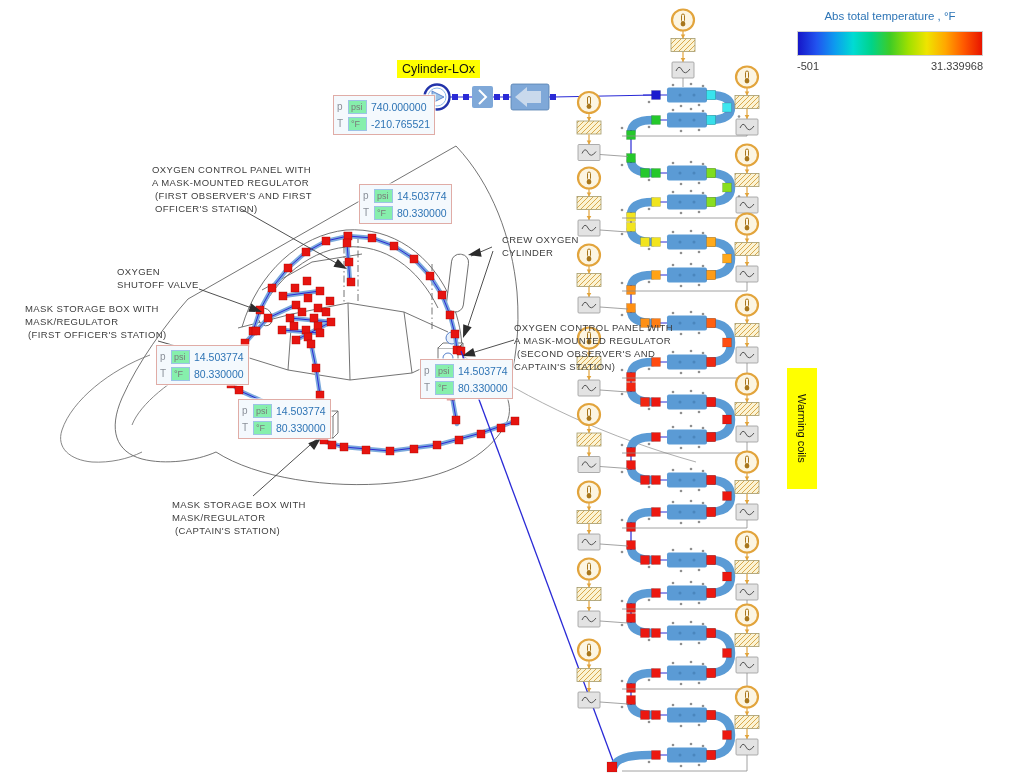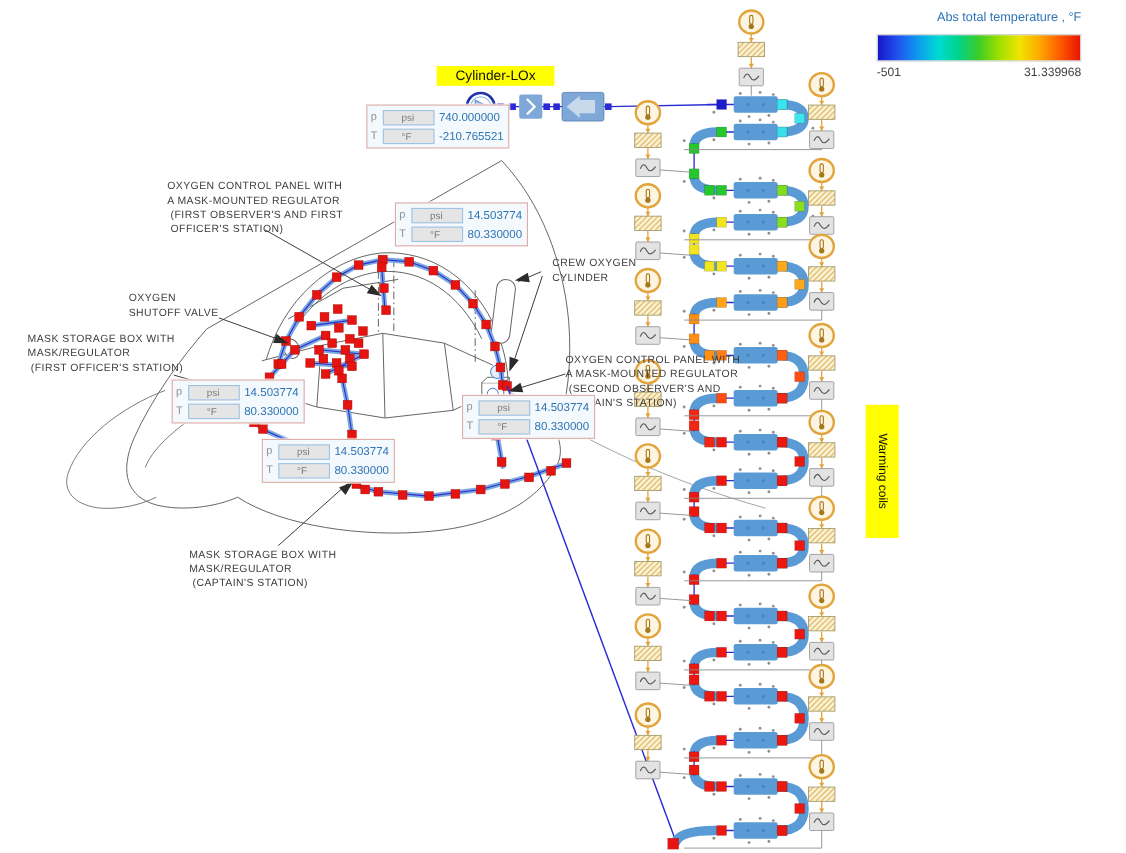--- a/index.html
+++ b/index.html
@@ -2,33 +2,33 @@
 <html><head>
 <meta charset="utf-8">
 <style>
   html,body{margin:0;padding:0;background:#fff;}
   #canvas{position:relative;width:1024px;height:775px;background:#fff;overflow:hidden;
           font-family:"Liberation Sans",sans-serif;}
   #art{position:absolute;left:0;top:0;}
   .annotation{position:absolute;font-family:Liberation Sans, sans-serif;font-size:9.5px;
               line-height:13px;letter-spacing:0.4px;color:#3d3d3d;white-space:pre;}
   .ylabel{position:absolute;background:#ffff00;color:#111;}
-  #cylinder-label{left:397px;top:60px;padding:2px 17px;font-size:12.5px;}
+  #cylinder-label{left:397px;top:60px;padding:2px 5px;font-size:12.5px;}
   #warming-label{left:787px;top:368px;width:30px;height:121px;writing-mode:vertical-rl;
                  text-align:center;font-size:11px;line-height:30px;}
   #legend{position:absolute;left:797px;top:10px;width:186px;}
-  #legend-title{color:#2E75B6;font-size:11.5px;text-align:right;margin-bottom:9px;}
+  #legend-title{color:#2E75B6;font-size:11.5px;text-align:center;margin-bottom:9px;}
   #legend-bar{height:23px;border:1px solid #cfcfcf;}
   #legend-scale{display:flex;justify-content:space-between;color:#3f3f3f;font-size:11px;margin-top:4px;}
   .databox{position:absolute;background:#F4F9FD;border:1px solid #E0ACA6;padding:2px 4px 2px 3px;
            box-shadow:0 0 0 1px rgba(255,255,255,.6);}
   .dbrow{display:flex;align-items:center;gap:4px;height:17px;}
   .dblbl{color:#8a9099;font-size:10px;width:7px;}
-  .dbunit{border:1px solid #9DC3E6;background:#e5e5e5;color:#7a7a7a;font-size:9px;
-          height:12px;line-height:12px;padding:0 16px;min-width:13px;}
+  .dbunit{border:1px solid #9DC3E6;background:#86efac;color:#7a7a7a;font-size:9px;
+          height:12px;line-height:12px;padding:0 2px;min-width:13px;}
   .dbval{color:#2E74B5;font-size:10.5px;}
 </style>
 </head>
 <body>
 
 <div id="canvas">
 
 <svg id="art" width="1024" height="775" viewBox="0 0 1024 775">
   <defs>
     <pattern id="hatch" width="5" height="5" patternUnits="userSpaceOnUse">

